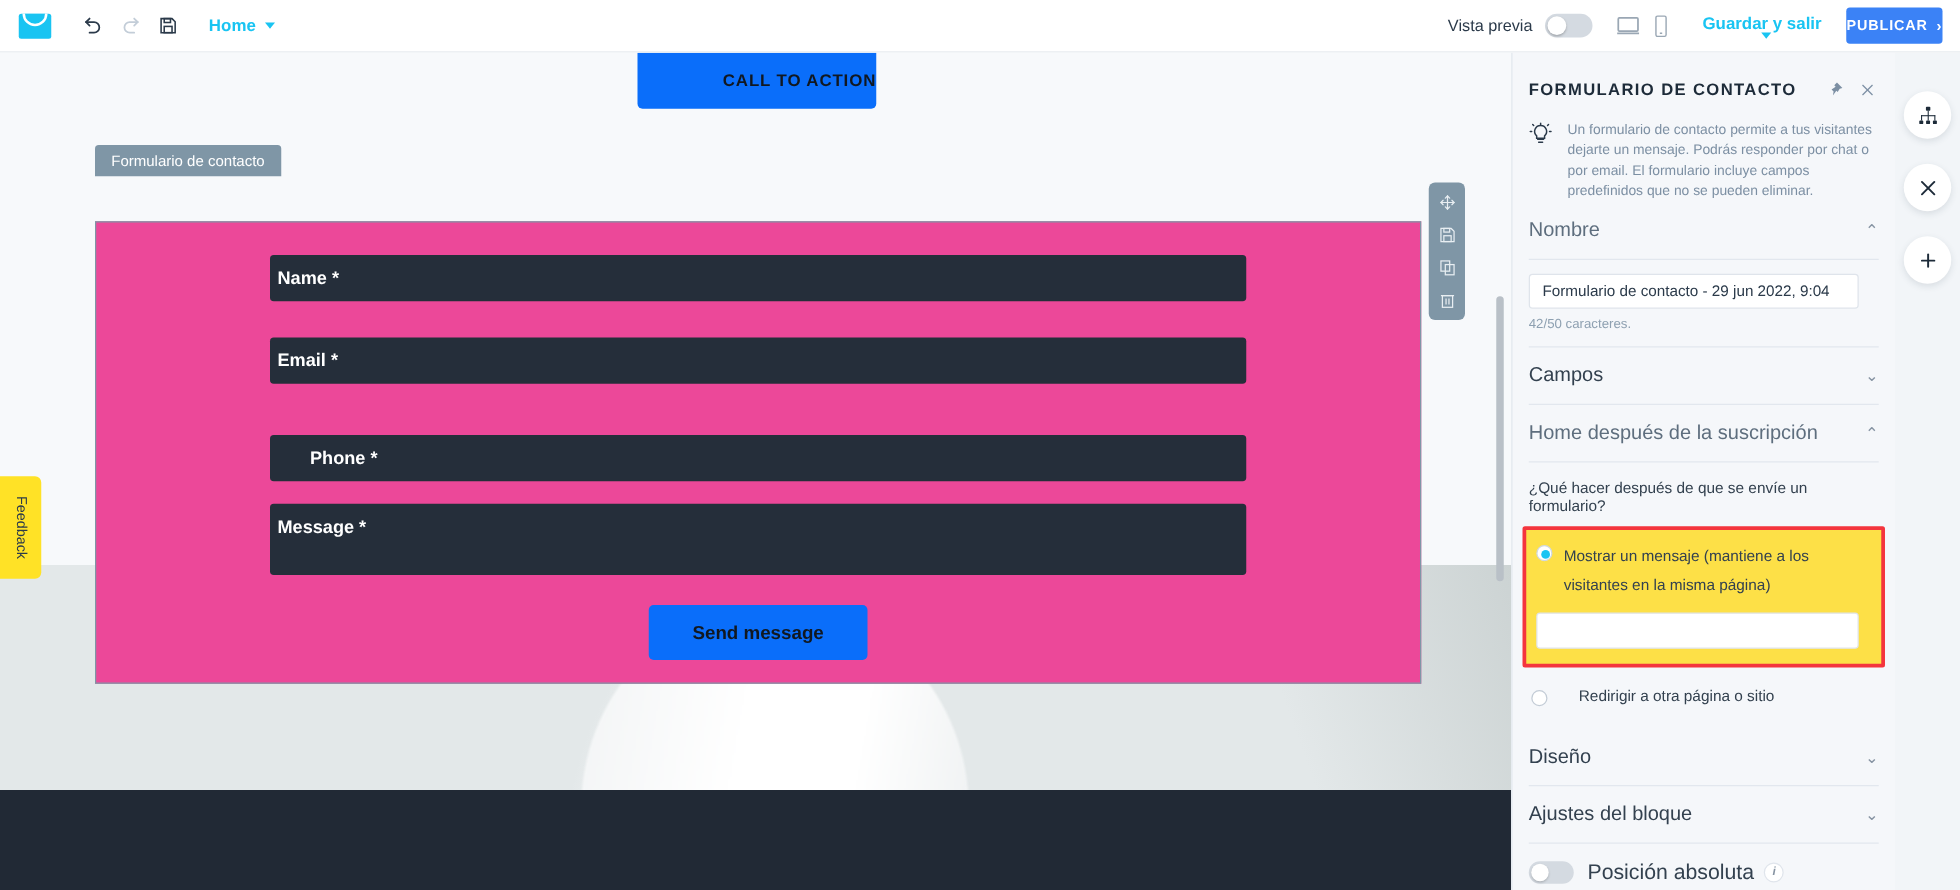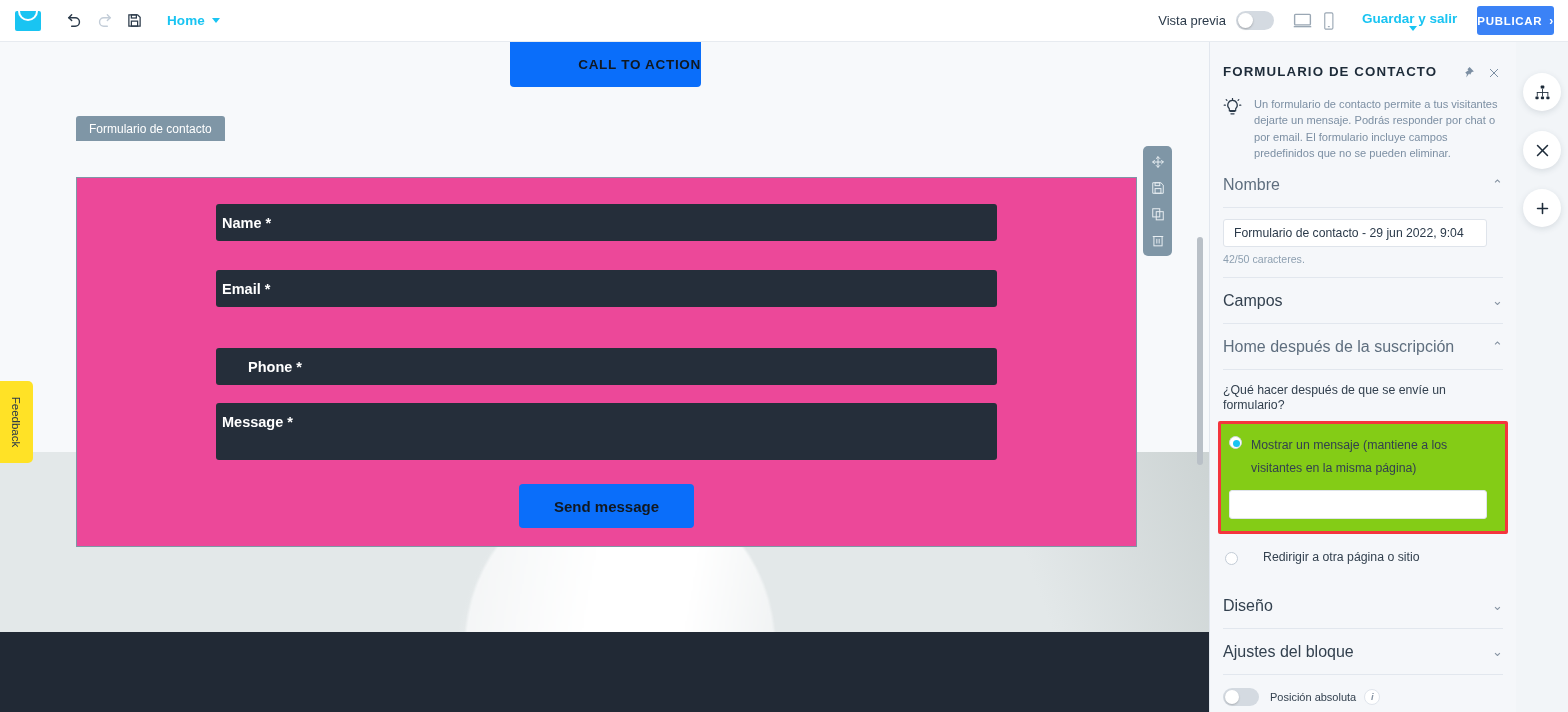--- a/index.html
+++ b/index.html
@@ -194,21 +194,21 @@
   .char-count {
     margin: 6px 13px 0 13px; font-size: 10.6px; color: #8ea0b1;
     padding-bottom: 12px; border-bottom: 1px solid #e2e7ee;
   }
   .q-label {
     margin: 13px 13px 0 13px; font-size: 12.3px; color: #33414f;
     line-height: 1.25;
   }
   .highlight-box {
     margin: 8px 8px 0 8px; border: 3px solid #f4353d; border-radius: 2px;
-    padding: 8px 6px 12px 6px; background: #84cc16;
+    padding: 8px 6px 12px 6px; background: #fde047;
   }
   .radio-row { display: flex; align-items: flex-start; padding: 2px 0 0 2px; }
   .radio {
     flex: 0 0 13px; width: 13px; height: 13px; border-radius: 50%;
     border: 1px solid #c3ccd6; background: #fff; margin-top: 2px;
     position: relative;
   }
   .radio.on { border-color: #cfd8e1; }
   .radio.on::after {
     content: ""; position: absolute; left: 3px; top: 3px;
@@ -228,21 +228,21 @@
     display: flex; align-items: center;
   }
   .tgl {
     width: 36px; height: 18px; border-radius: 9px; background: #d4dae1;
     position: relative; flex: 0 0 36px;
   }
   .tgl .k {
     position: absolute; left: 2px; top: 2px; width: 14px; height: 14px;
     border-radius: 50%; background: #fff; box-shadow: 0 1px 2px rgba(0,0,0,.2);
   }
-  .tgl-label { font-size: 11px; color: #33414f; margin-left: 11px; }
+  .tgl-label { font-size: 17px; color: #33414f; margin-left: 11px; }
   .info-i {
     width: 16px; height: 16px; border-radius: 50%; background: #fff;
     border: 1px solid #e0e5ec; margin-left: 8px; font-size: 9.5px;
     font-style: italic; font-weight: bold; color: #8794a3;
     display: flex; align-items: center; justify-content: center;
   }
 
   
   .rail {
     position: absolute; top: 42px; right: 0; width: 52px; height: 670px;

